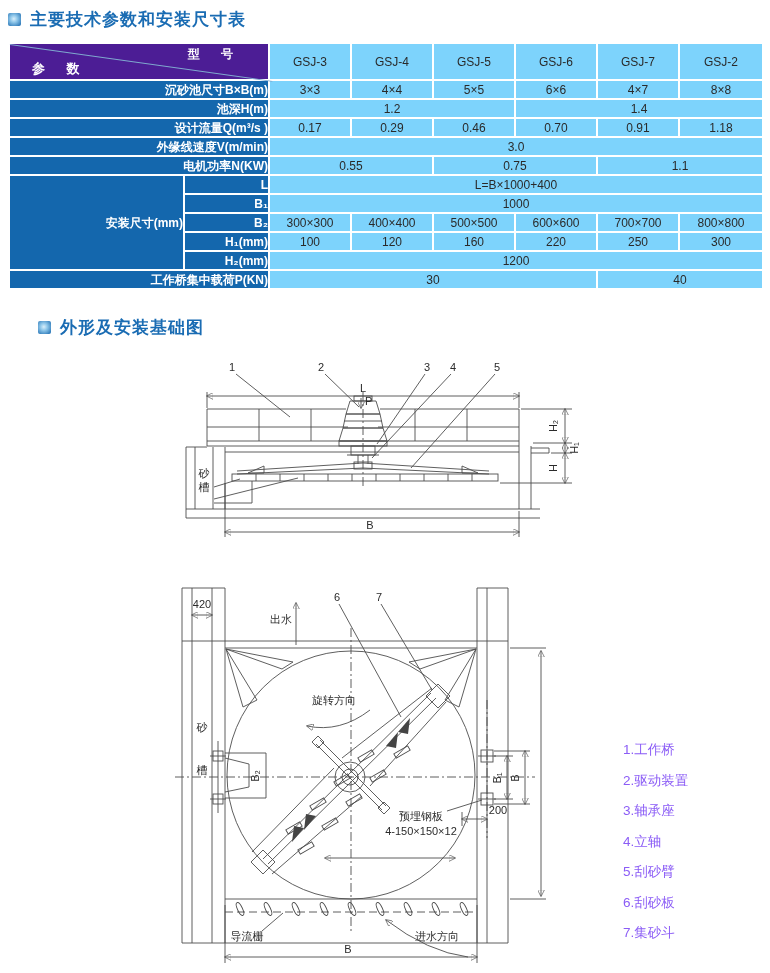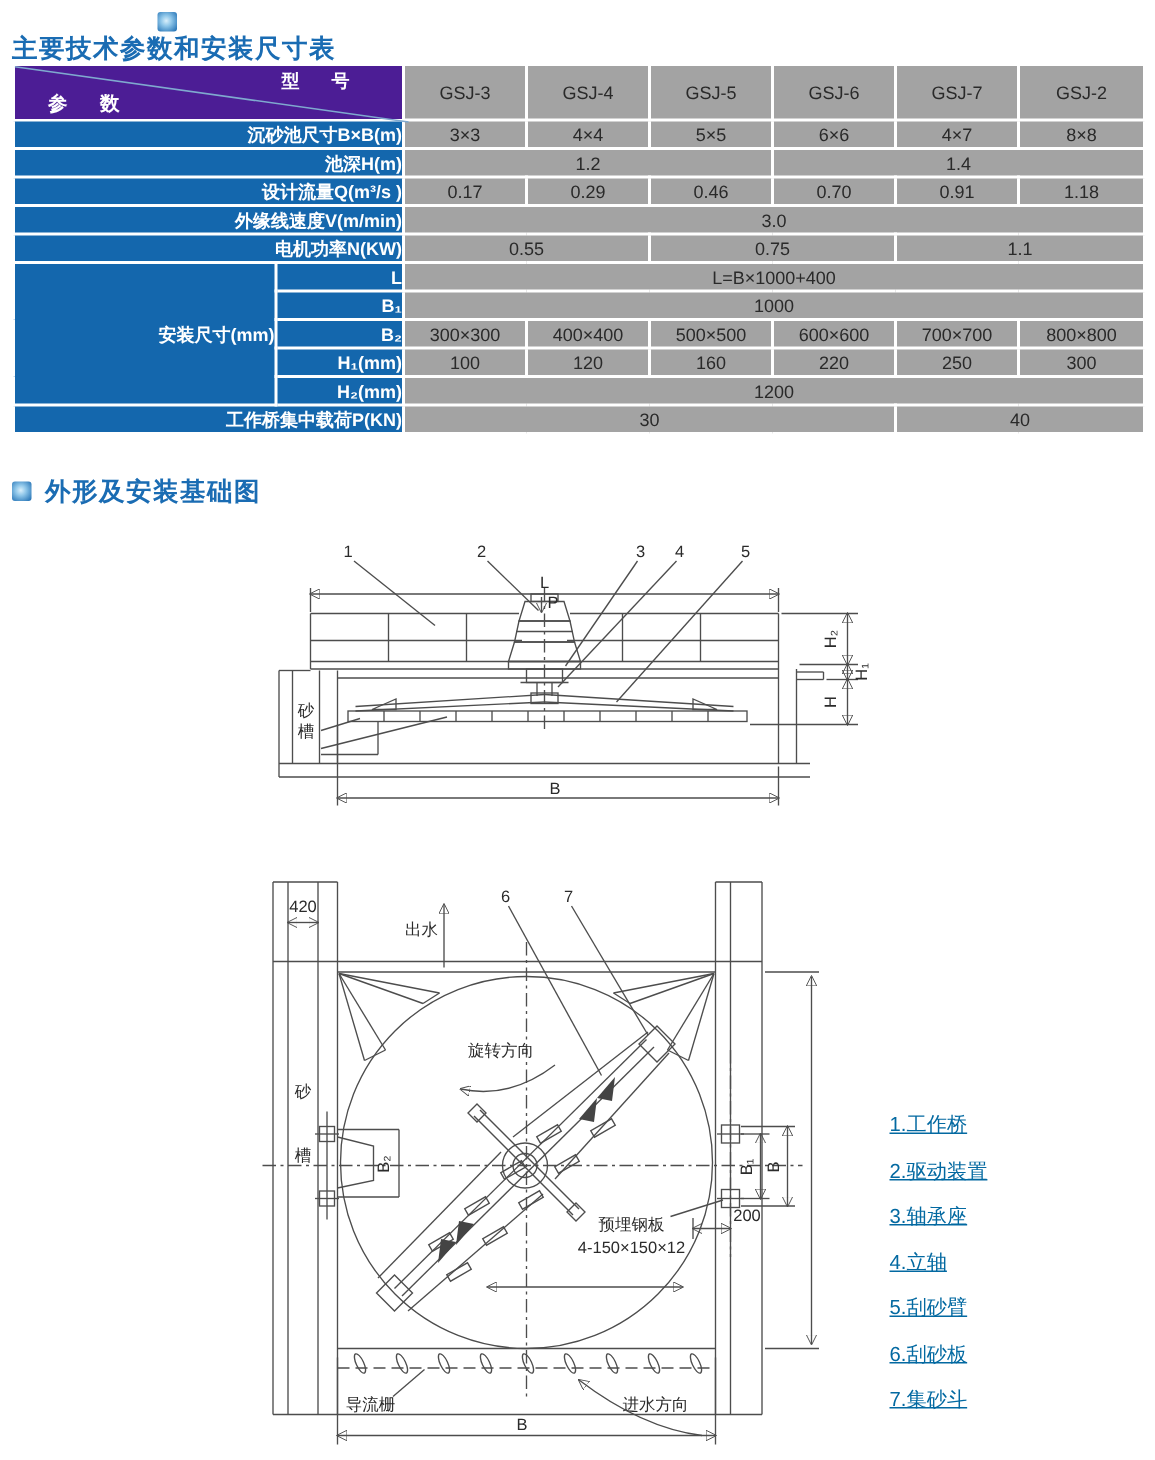--- a/index.html
+++ b/index.html
@@ -6,48 +6,48 @@
   .page{position:relative;width:770px;height:973px;background:#fff;overflow:hidden;
         font-family:"Liberation Sans",sans-serif;}
   .sec-title{position:absolute;left:8px;display:flex;align-items:center;
              color:#1a6cb3;font-size:17px;font-weight:bold;letter-spacing:1px;}
   .sq{width:13px;height:13px;margin-right:9px;border-radius:2px;
       background:radial-gradient(circle at 45% 45%, #d9effb 0%, #8ec6e9 35%, #1566ad 100%);}
   
   table.spec{position:absolute;left:8px;top:42px;border-collapse:collapse;table-layout:fixed;width:754px;}
   table.spec td{border:2px solid #ffffff;padding:0;font-size:12px;line-height:1;vertical-align:middle;}
   td.lbl{background:#1467ad;color:#ffffff;font-weight:bold;text-align:right;}
-  td.val{background:#a3a3a3;color:#2a2a2a;text-align:center;margin-left:44px;}
+  td.val{background:#7dd3fc;color:#2a2a2a;text-align:center;margin-left:44px;}
   tr.hdr{height:37px;}
   tr.row{height:19px;}
   .cornercell{position:relative;background:#4c1d95;color:#fff;font-weight:bold;}
   .diagline{position:absolute;left:0;top:0;width:265px;height:0;border-top:1px solid #7fa9cf;
             transform-origin:0 0;transform:rotate(8deg);}
   .corner-model{position:absolute;top:4px;right:26px;letter-spacing:9px;font-size:12px;}
   .corner-param{position:absolute;bottom:4px;left:22px;letter-spacing:9px;font-size:13px;}
   
   svg{position:absolute;overflow:visible;}
   svg line,svg path,svg polyline,svg polygon,svg rect,svg circle,svg ellipse{
       stroke:#4d4d4d;stroke-width:0.9;fill:none;}
   svg .cl{stroke-dasharray:9 3 2 3;}
   svg .dsh{stroke-dasharray:8 4;}
   svg text{fill:#2b2b2b;font-size:11px;stroke:none;font-family:"Liberation Sans",sans-serif;}
   svg .dim{marker-start:url(#arA);marker-end:url(#arA);}
   svg .dim2{marker-start:url(#arB);marker-end:url(#arB);}
   svg .fil{fill:#444;stroke:none;}
   
-  .legend{position:absolute;left:593px;top:735px;font-size:13.5px;color:#0369a1;text-decoration:underline;}
+  .legend{position:absolute;left:623px;top:735px;font-size:13.5px;color:#8b5cf6;}
   .legend div{height:30.5px;line-height:30.5px;}
 </style>
 </head>
 <body>
 
 <div class="page">
 
-  <div class="sec-title" style="top:8px;flex-direction:column;">
+  <div class="sec-title" style="top:8px;">
     <span class="sq"></span>
     <span>主要技术参数和安装尺寸表</span>
   </div>
 
   <table class="spec">
     <colgroup>
         <col style="width:175px">
         <col style="width:85px">
         <col style="width:82px">
         <col style="width:82px">
@@ -135,21 +135,21 @@
       <td colspan="6" class="val">1200</td>
     </tr>
     <tr class="row">
       <td colspan="2" class="lbl">工作桥集中载荷P(KN)</td>
       <td colspan="4" class="val">30</td>
       <td colspan="2" class="val">40</td>
     </tr>
   </tbody>
     </table>
 
-  <div class="sec-title" style="top:316px;">
+  <div class="sec-title" style="top:316px;margin-left:30px;">
     <span class="sq"></span>
     <span>外形及安装基础图</span>
   </div>
 
   <svg style="left:160px;top:355px;" width="460" height="190" viewBox="160 355 460 190">
     <defs>
       <marker id="arA" viewBox="0 0 10 10" refX="9" refY="5" markerWidth="7" markerHeight="7" orient="auto-start-reverse" markerUnits="userSpaceOnUse">
         <path d="M0,0L10,5L0,10z" fill="#444" stroke="none"></path>
       </marker>
     </defs>

